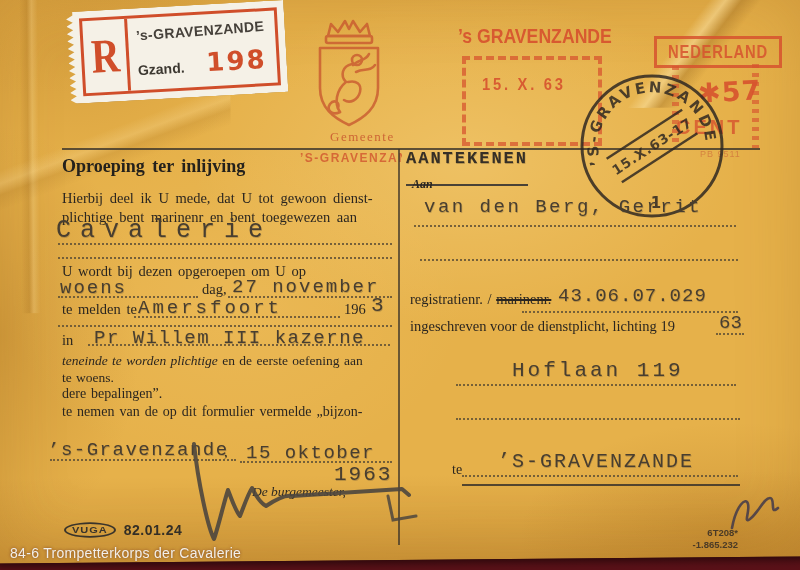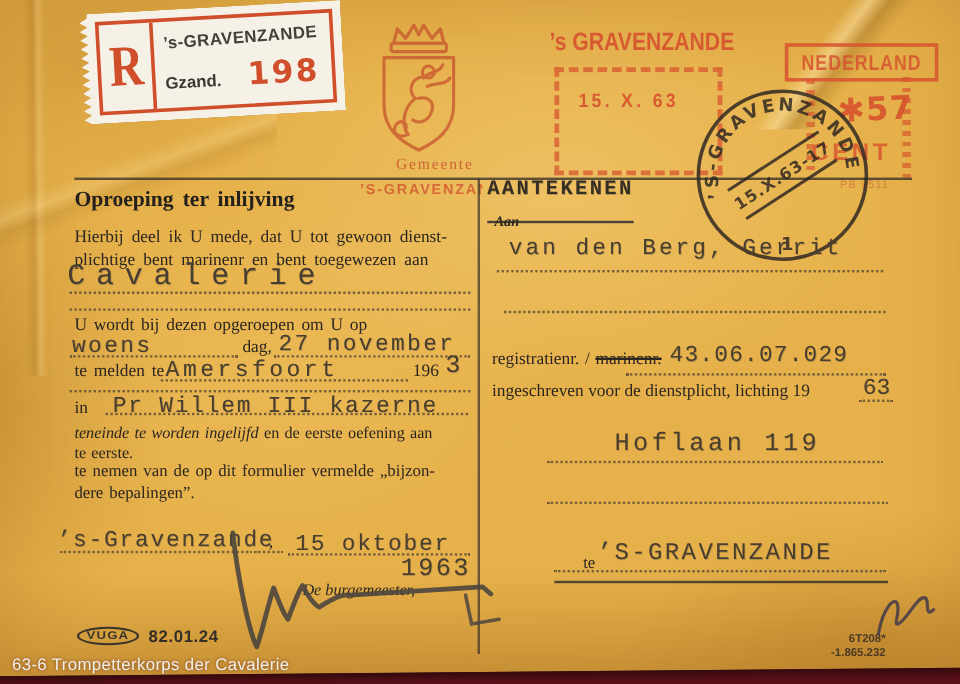--- a/index.html
+++ b/index.html
@@ -113,21 +113,21 @@
         letter-spacing:2px;color:#362f26;border-bottom:2px solid #4a4236;padding-bottom:16px;
         text-shadow:.5px .5px 0 rgba(54,47,38,.3);}
   .lbl-aan{left:412px;top:177px;font-style:italic;font-weight:bold;font-size:12px;color:#2b2620;}
   .t-name{left:424px;top:196px;font-size:19px;letter-spacing:2.5px;}
   .lbl-reg{left:410px;top:291px;font-size:14.5px;word-spacing:1px;}
   .struck{text-decoration:line-through;text-decoration-thickness:2px;}
   .t-reg{left:558px;top:285px;font-size:19px;letter-spacing:1px;}
   .lbl-lichting{left:410px;top:318px;font-size:14.5px;}
   .t-lichting{left:719px;top:312px;font-size:19px;}
   .t-street{left:512px;top:359px;font-size:21px;letter-spacing:3px;}
-  .lbl-te{left:452px;top:462px;font-size:14px;margin-left:34px;}
+  .lbl-te{left:452px;top:462px;font-size:14px;}
   .t-city{left:498px;top:450px;font-size:20px;letter-spacing:2px;}
   .codes{left:654px;top:527px;width:84px;text-align:right;font-family:"Liberation Sans",sans-serif;
         font-weight:bold;font-size:9.5px;line-height:1.25;color:#4a3a26;}
   .pen-squiggle{left:726px;top:492px;width:66px;height:46px;}
 
   .caption{left:10px;top:545px;font-family:"Liberation Sans",sans-serif;font-size:14px;
         color:#f2efe9;z-index:60;letter-spacing:.3px;text-shadow:0 0 3px rgba(90,30,30,.7);}
 </style>
 </head>
 <body>
@@ -222,26 +222,26 @@
   <div class="dots" style="left:134px;top:316px;width:206px;"></div>
   <div class="abs lbl-196 ink">196</div>
   <div class="typed t-3">3</div>
   <div class="dots" style="left:58px;top:325px;width:334px;"></div>
 
   <div class="abs lbl-in ink">in</div>
   <div class="typed t-barracks">Pr Willem III kazerne</div>
   <div class="dots" style="left:88px;top:344px;width:302px;"></div>
 
   <div class="para p3">
-    <div><span class="it">teneinde te worden ingelijfd</span><span> en de eerste oefening aan</span></div>
-    <div>te eerste.</div>
+    <div><span class="it">teneinde te worden plichtige</span><span> en de eerste oefening aan</span></div>
+    <div>te woens.</div>
   </div>
   <div class="para p4">
+    <div>dere bepalingen”.</div>
     <div>te nemen van de op dit formulier vermelde „bijzon-</div>
-    <div>dere bepalingen”.</div>
   </div>
 
   <div class="typed t-signplace">’s-Gravenzande</div>
   <div class="dots" style="left:50px;top:459px;width:160px;"></div>
   <div class="abs lbl-comma ink">,</div>
   <div class="dots" style="left:212px;top:459px;width:24px;"></div>
   <div class="typed t-signdate">15 oktober</div>
   <div class="dots" style="left:240px;top:461px;width:152px;"></div>
   <div class="typed t-signyear">1963</div>
   <div class="abs lbl-burg">De burgemeester,</div>
@@ -284,14 +284,14 @@
 
   <div class="abs codes">
     <div>6T208*</div>
     <div>-1.865.232</div>
   </div>
 
   <svg class="abs pen-squiggle" viewBox="0 0 66 46">
     <path d="M6,36 C10,14 20,4 22,12 C24,20 17,32 24,27 C32,21 38,6 44,6 C50,6 43,24 52,16" fill="none" stroke="#423a4a" stroke-width="2.6" stroke-linecap="round" opacity=".85"></path>
   </svg>
 
-  <div class="abs caption">63-6 Trompetterkorps der Cavalerie</div>
+  <div class="abs caption">84-6 Trompetterkorps der Cavalerie</div>
 </div>
 
 </body></html>

